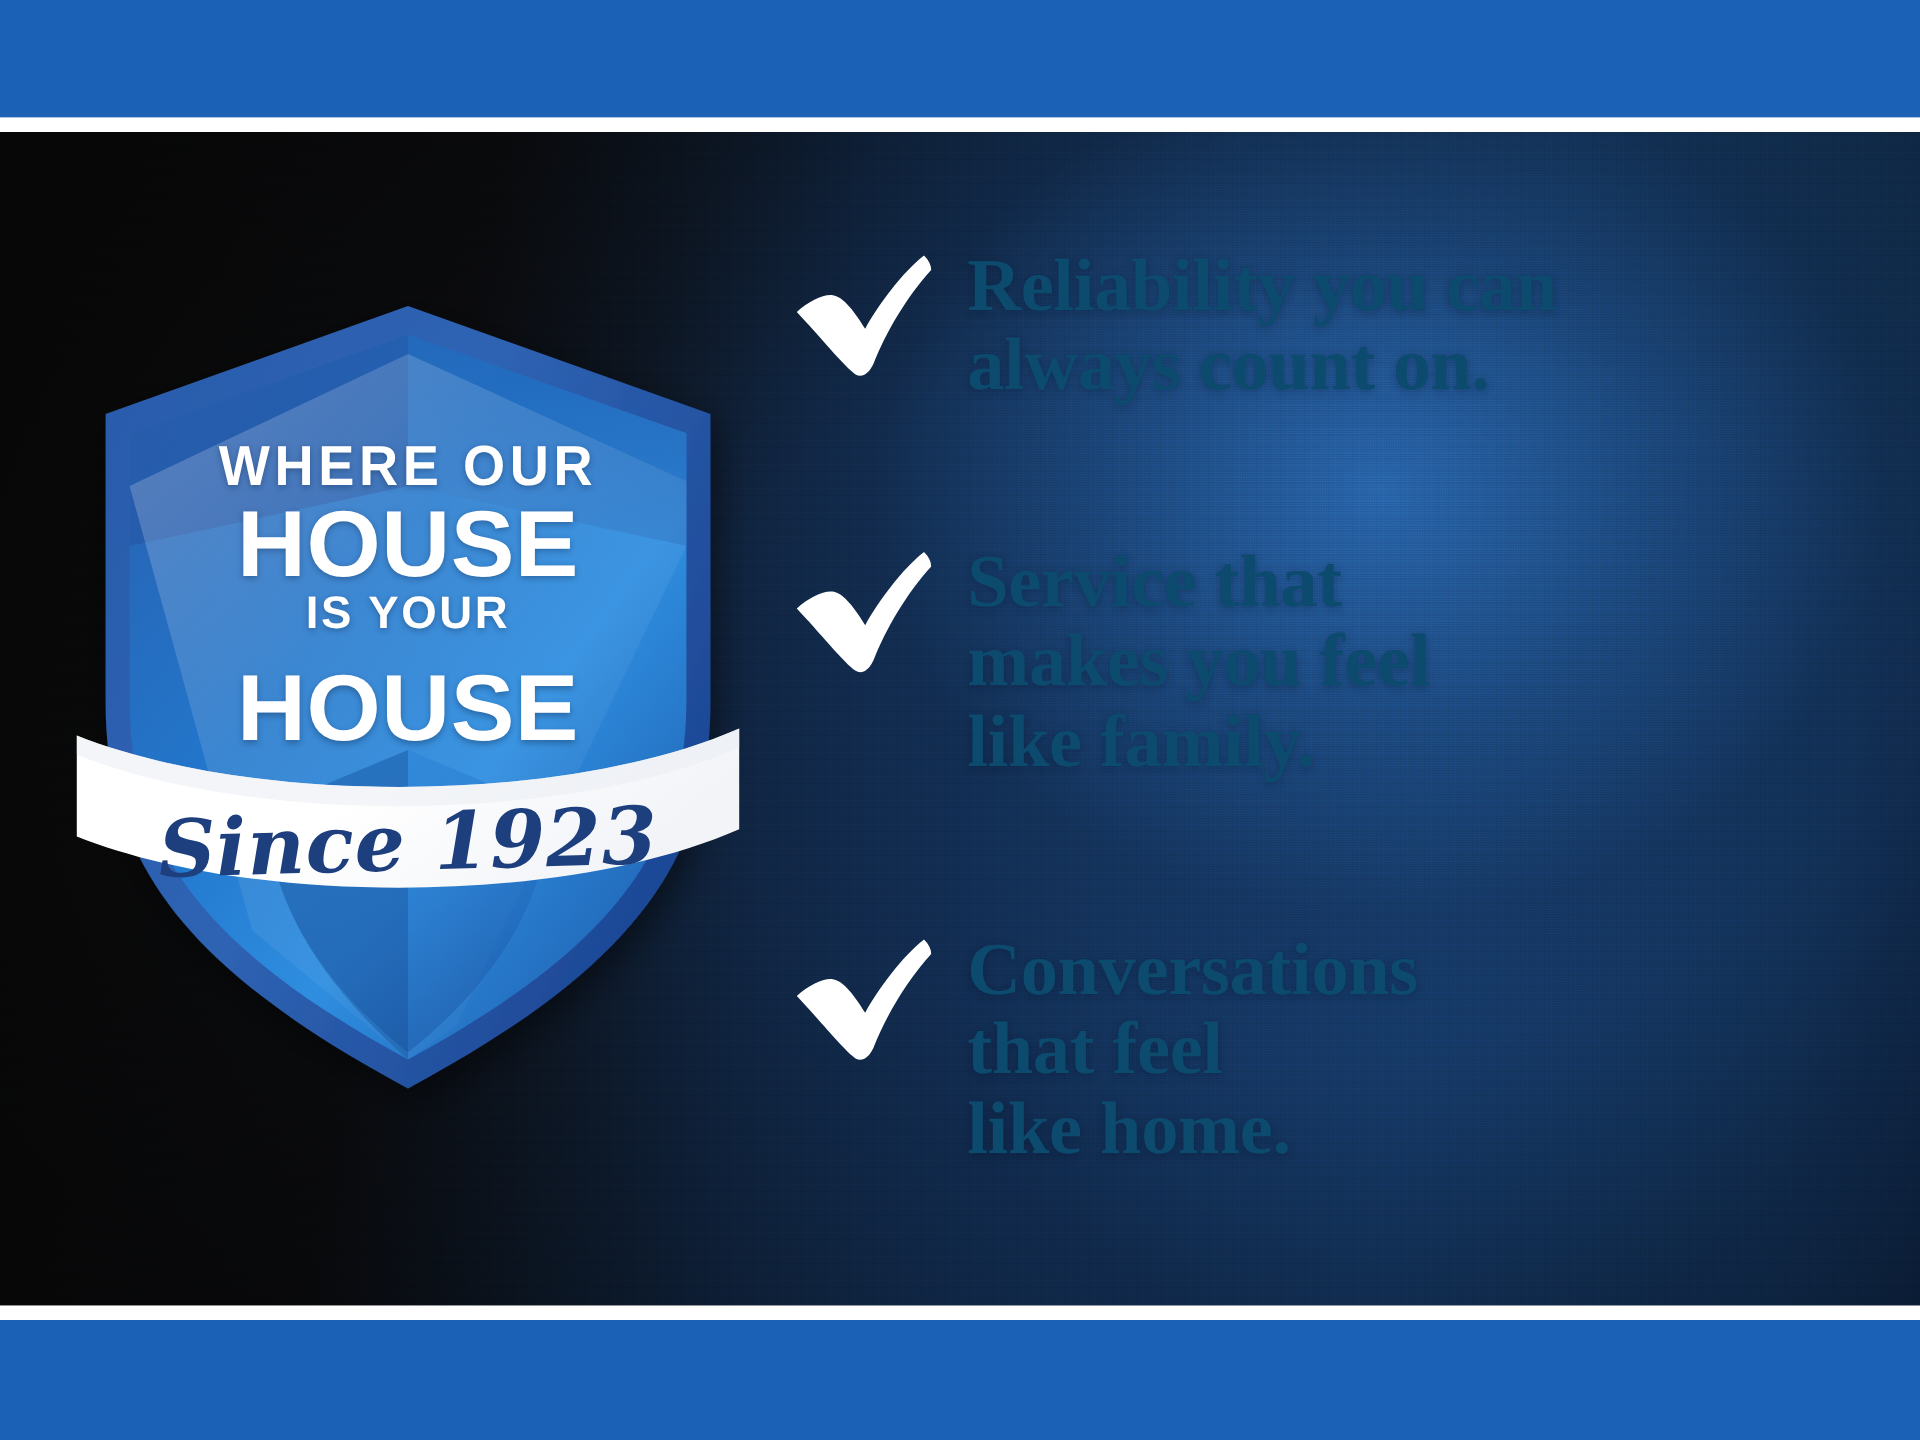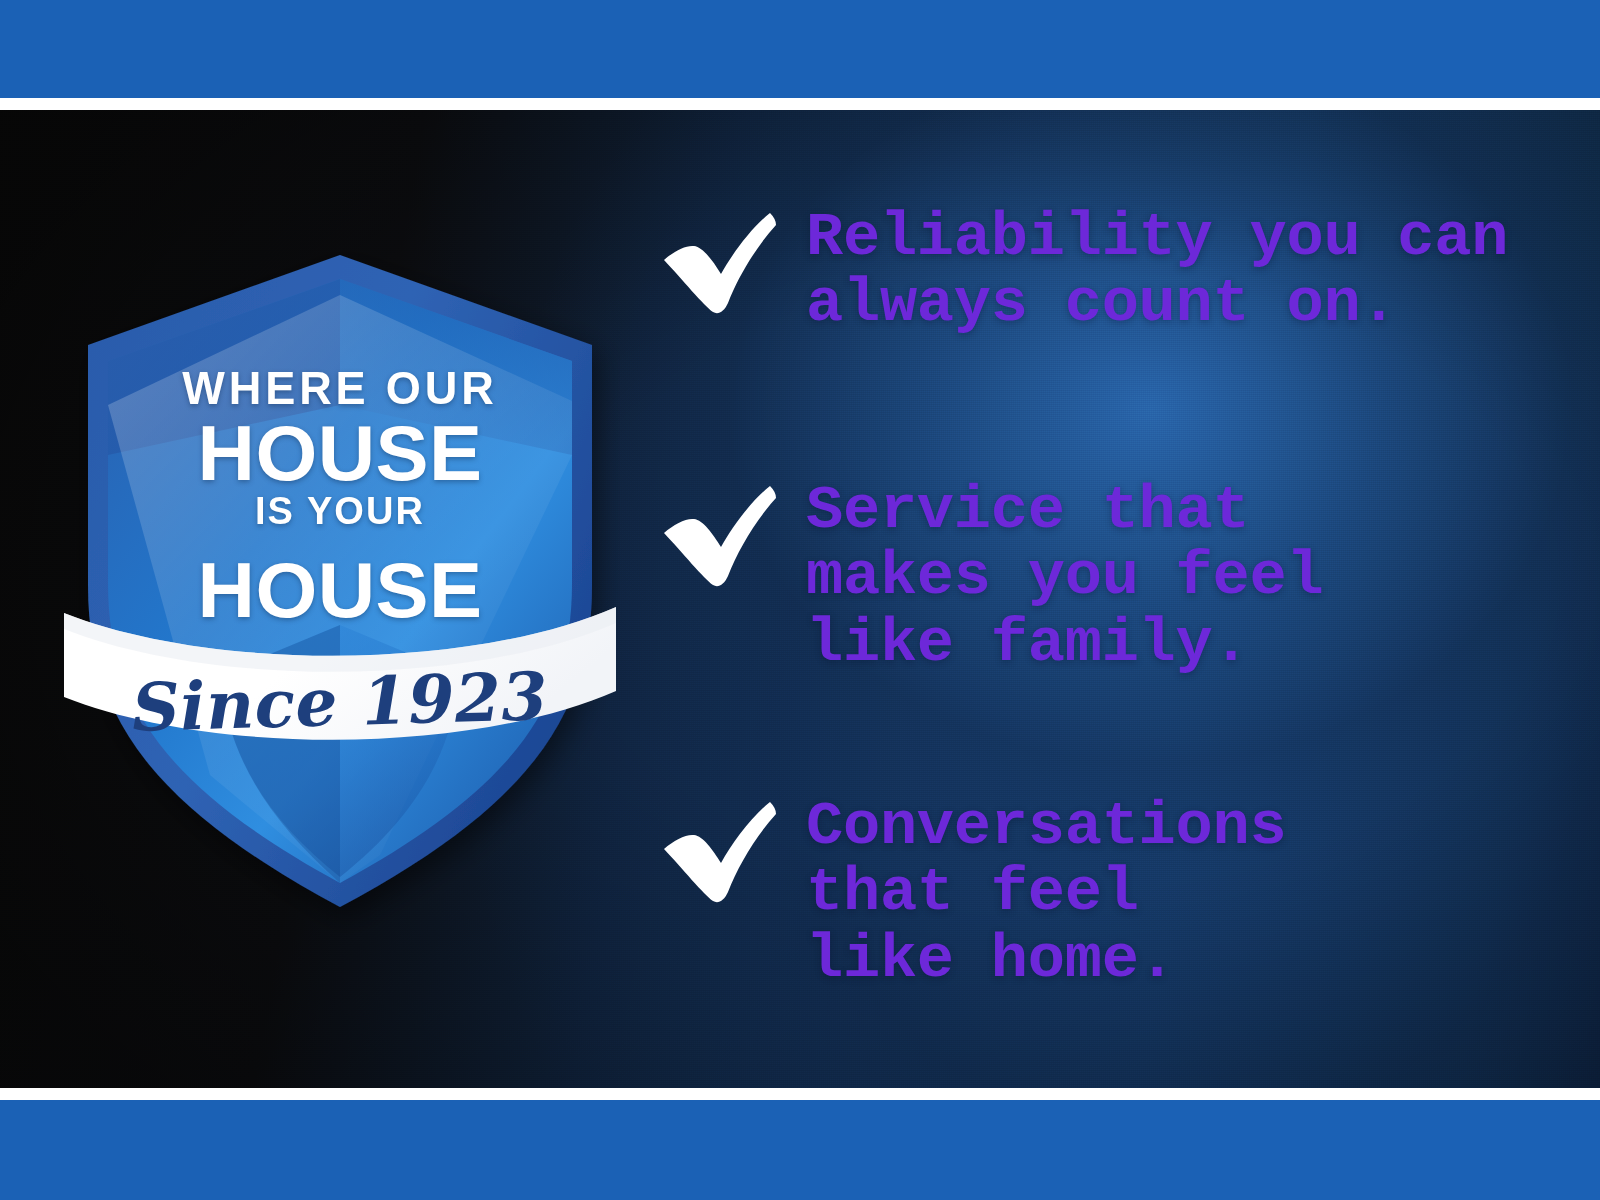--- a/index.html
+++ b/index.html
@@ -51,28 +51,28 @@
     position:absolute;left:0;top:508px;width:560px;text-align:center;
     font-family:"DejaVu Serif",serif;font-style:italic;font-weight:700;
     font-size:66px;color:#1e3f7d;letter-spacing:.01em;
     transform:rotate(-1.6deg);pointer-events:none;white-space:nowrap;
   }
 
   
   .bullets{position:absolute;left:660px;top:110px;width:880px;height:978px;}
   .bullet{position:absolute;display:flex;align-items:flex-start;gap:28px;}
   .b1{top:95px;}
-  .b2{top:368px;justify-content:flex-end;}
-  .b3{top:684px;}
+  .b2{top:342px;justify-content:flex-end;}
+  .b3{top:665px;}
 
   .check{flex:0 0 auto;width:118px;height:108px;margin-top:6px;}
   .check svg{display:block;width:100%;height:100%;}
 
   .btext{
-    color:#6d28d9;font-family:Liberation Mono, monospace;font-weight:700;
+    color:#0c4a6e;font-family:Liberation Serif, serif;font-weight:700;
     font-size:62px;line-height:1.07;letter-spacing:-.004em;
     text-shadow:0 2px 7px rgba(4,18,40,.30);
     white-space:pre-line;
   }
 </style>
 </head>
 <body>
 
 <div class="canvas">
 

